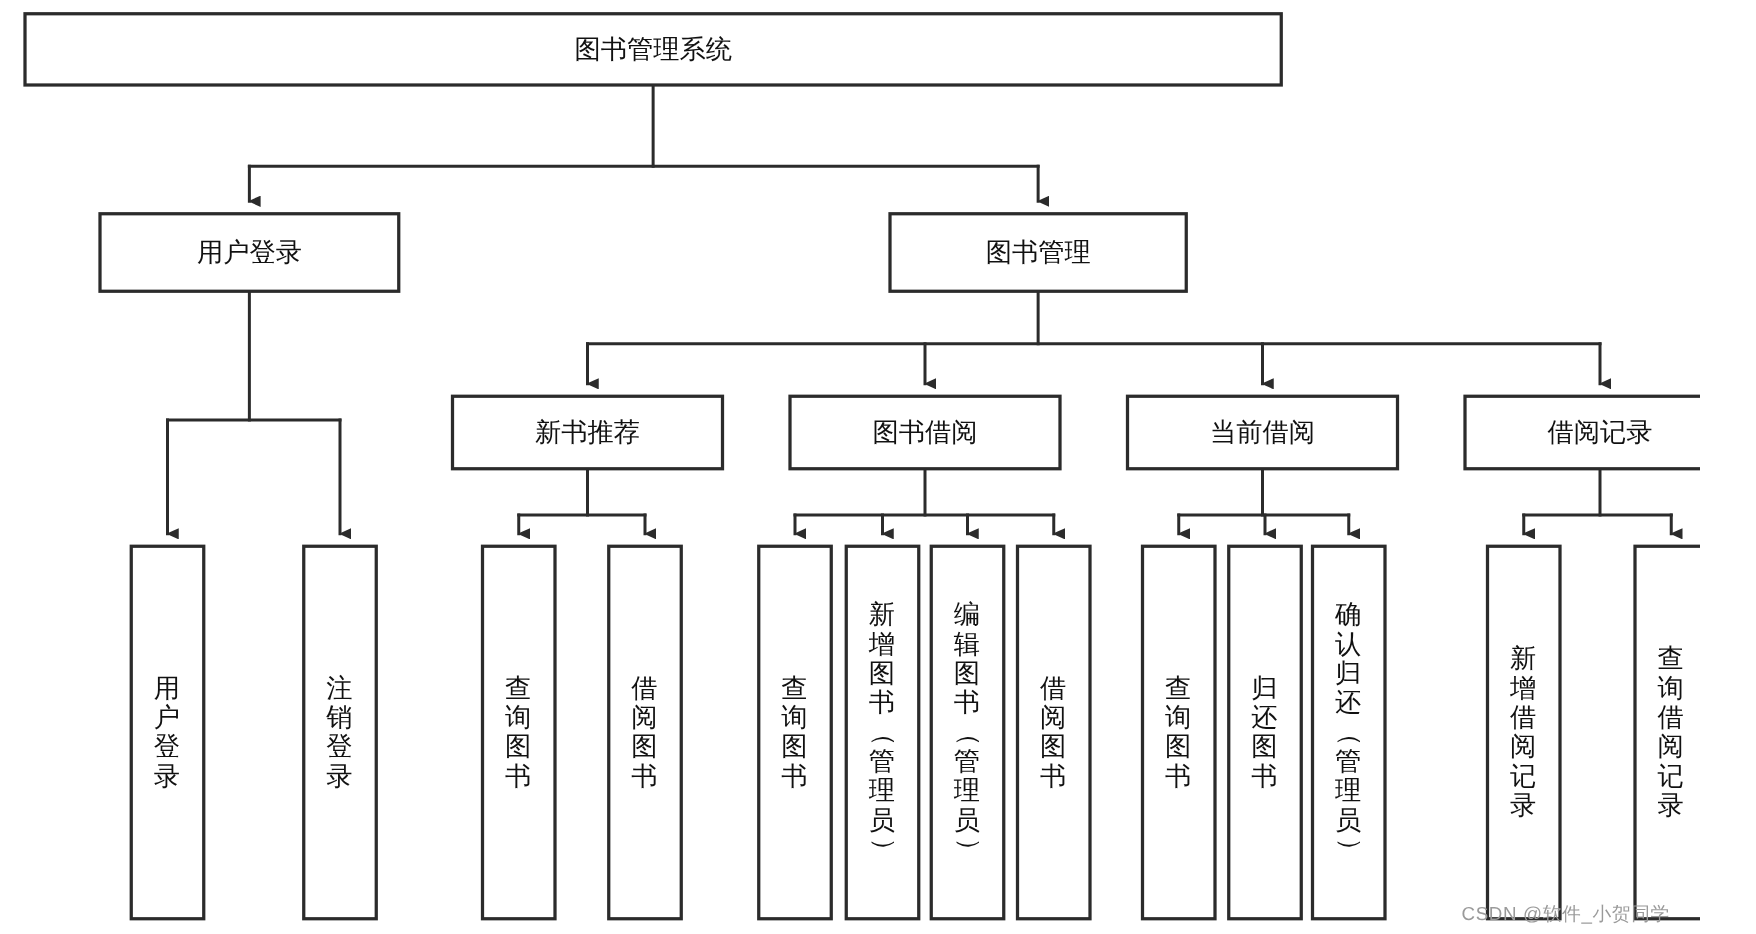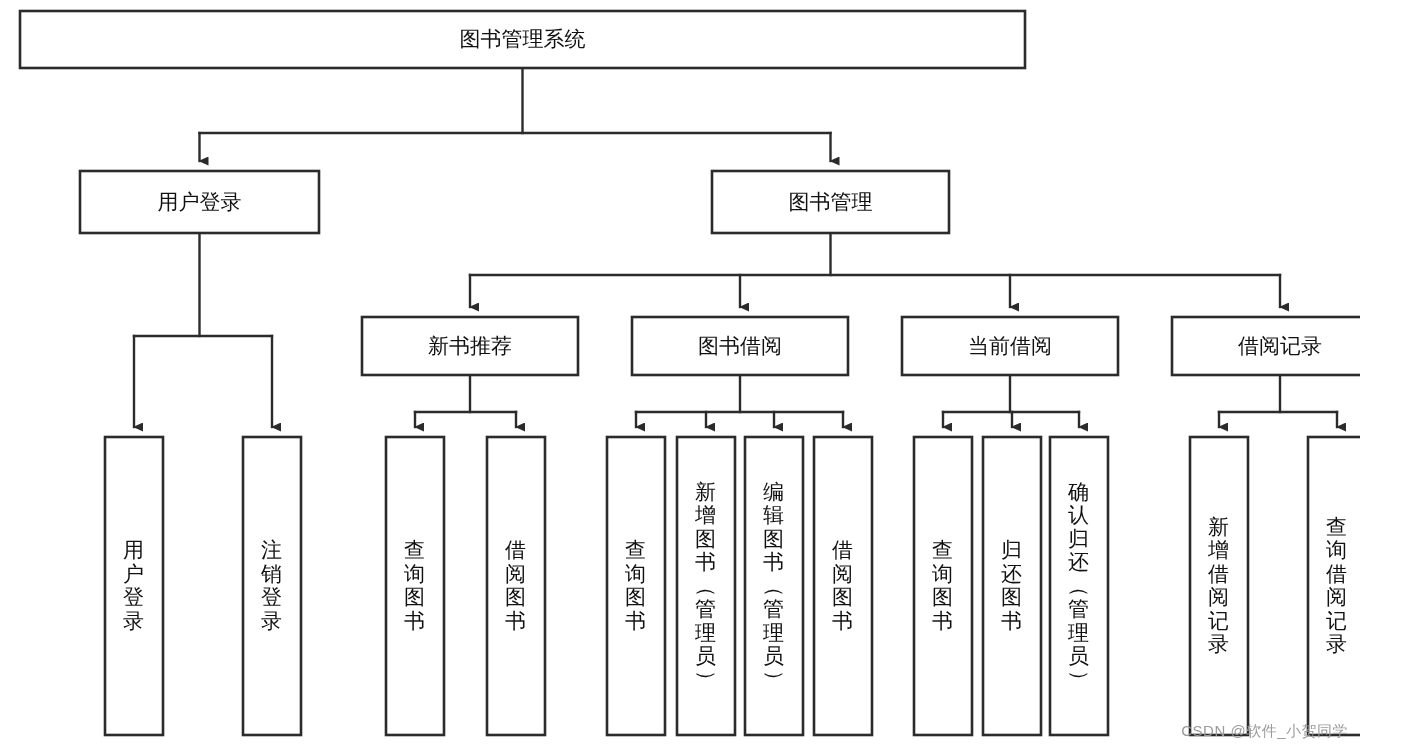--- a/index.html
+++ b/index.html
@@ -41,21 +41,21 @@
     font-size: 21px;
     text-anchor: middle;
     dominant-baseline: middle;
   }
   .node-label.vertical {
     font-size: 21px;
     letter-spacing: 1px;
   }
   .watermark {
     position: absolute;
-    right: 12px;
+    right: 24px;
     bottom: 6px;
     font-family: "Liberation Sans", "DejaVu Sans", sans-serif;
     font-size: 15px;
     color: #9a9a9a;
     white-space: nowrap;
     letter-spacing: 0.5px;
   }
 </style>
 </head>
 <body>

